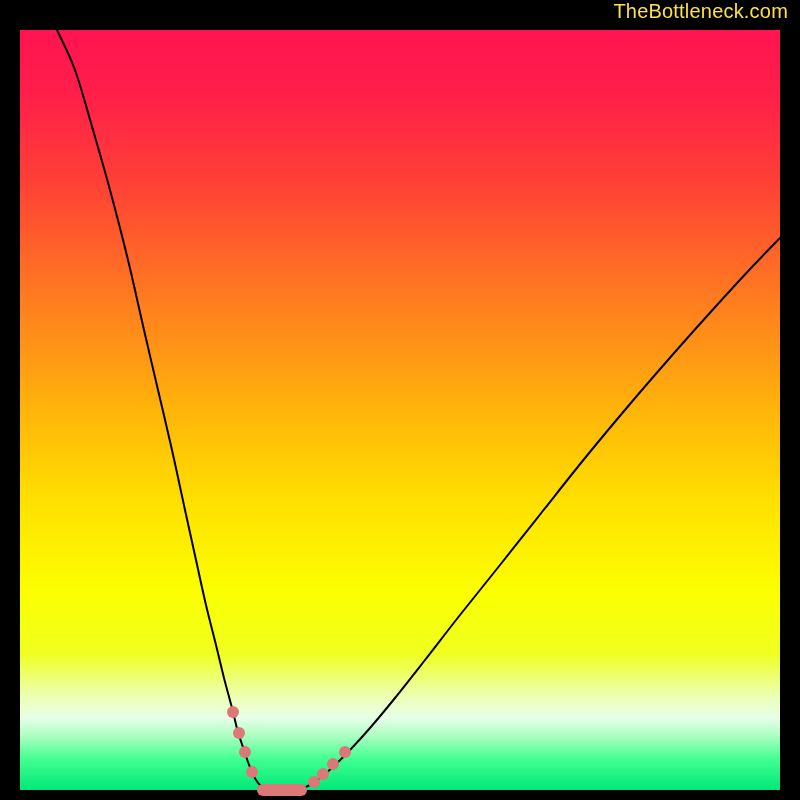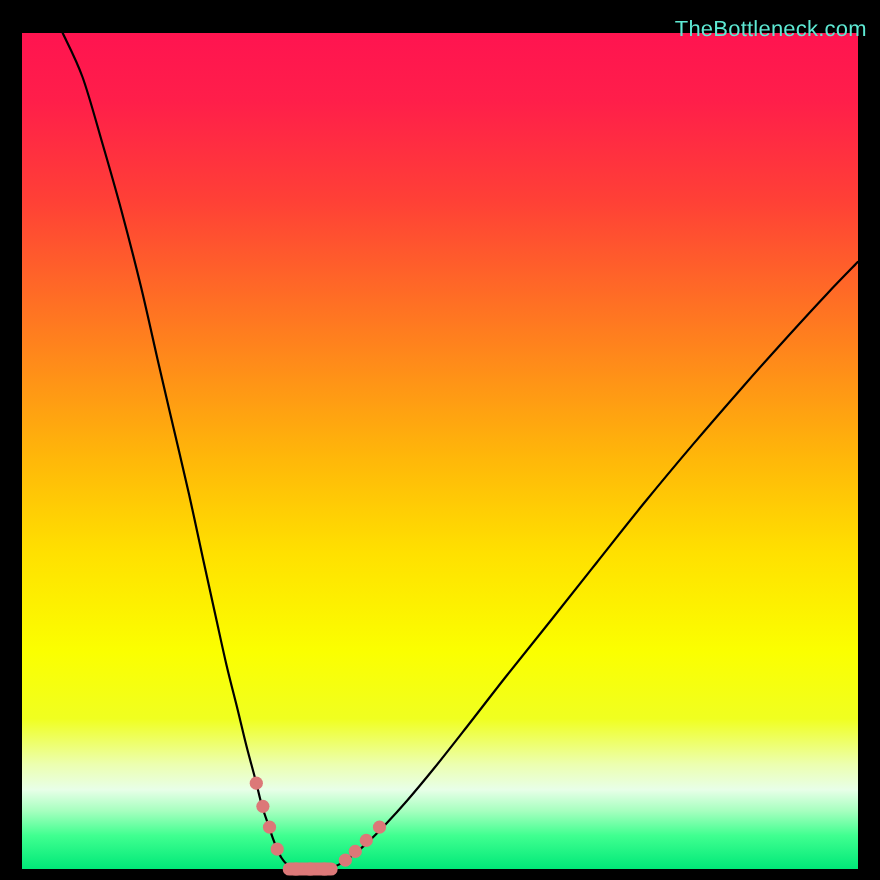--- a/index.html
+++ b/index.html
@@ -12,25 +12,25 @@
   }
   .canvas {
     position: absolute;
     left: 0;
     top: 0;
     width: 800px;
     height: 800px;
   }
   .watermark {
     position: absolute;
-    top: 16px;
+    top: 0;
     right: 12px;
     font-family: Arial, Helvetica, sans-serif;
     font-size: 20px;
-    color: #5eead4;
+    color: #fde047;
     letter-spacing: 0.2px;
     font-weight: 500;
   }
 </style>
 </head>
 <body>
 
 <svg class="canvas" viewBox="0 0 800 800" preserveAspectRatio="none">
   <defs>
     <linearGradient id="bg-grad" x1="0" y1="0" x2="0" y2="1">

